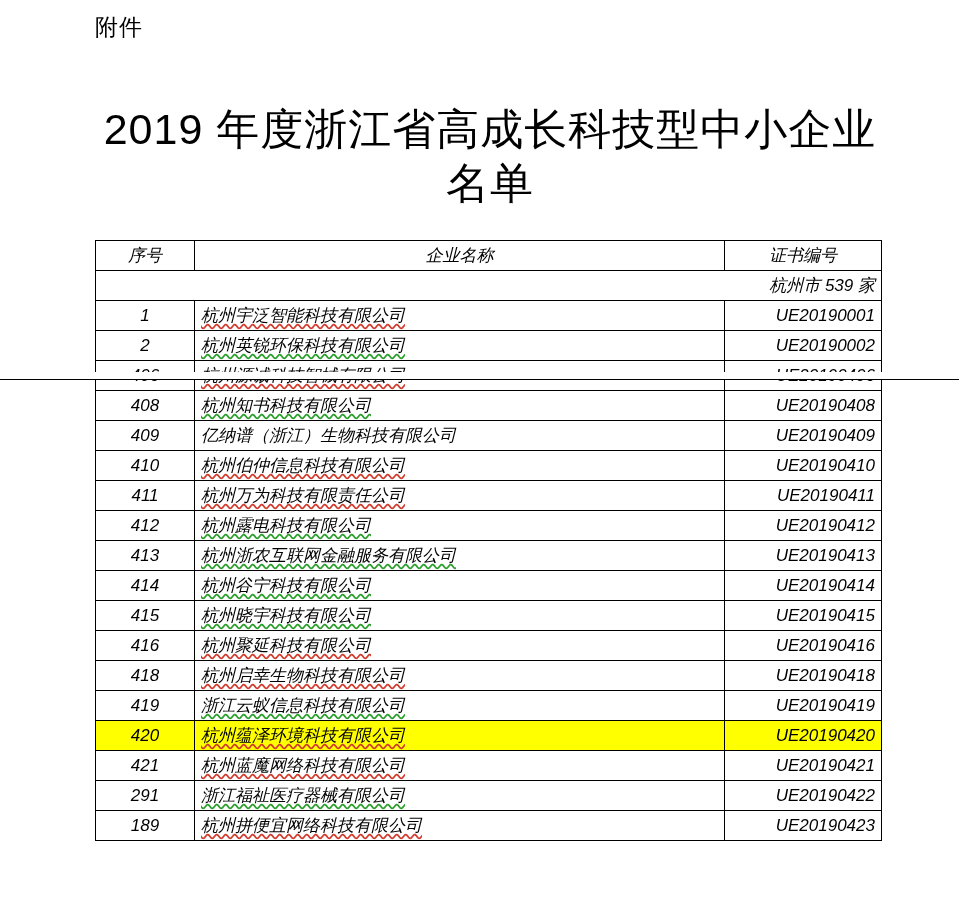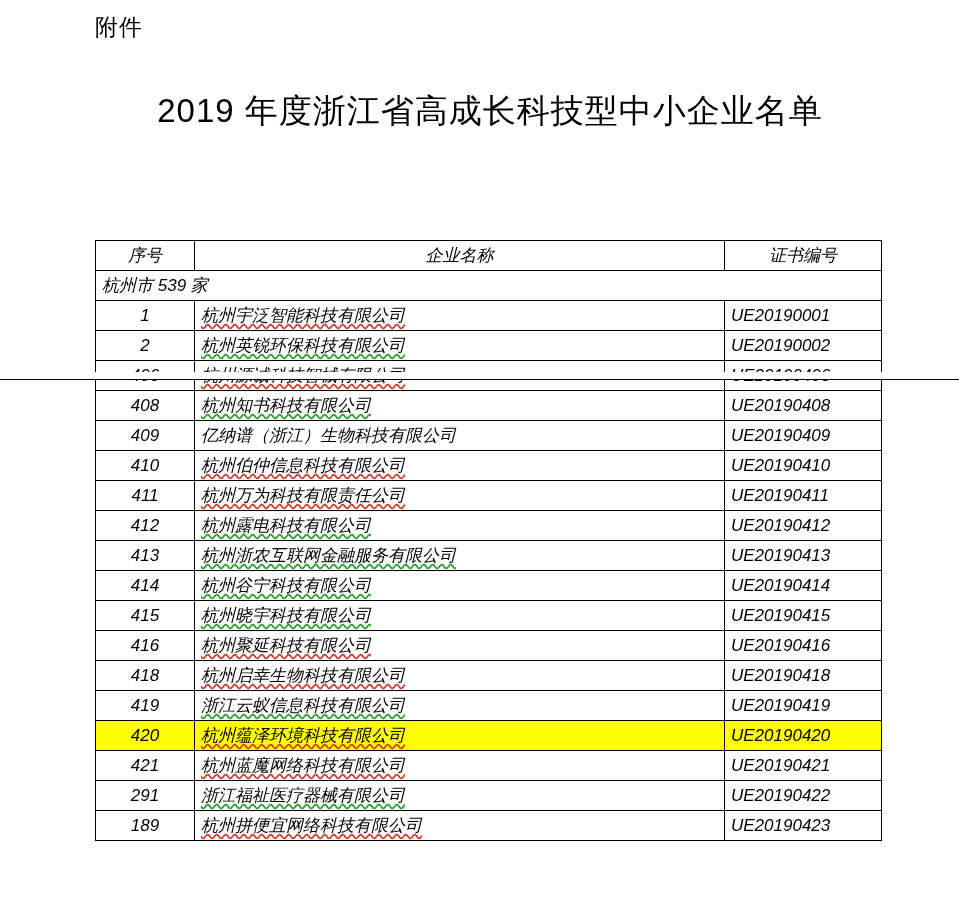--- a/index.html
+++ b/index.html
@@ -28,24 +28,24 @@
     position: absolute;
     left: 95px;
     top: 12px;
     font-size: 23px;
     font-family: "Liberation Sans", sans-serif;
     letter-spacing: 1px;
   }
   .doc-title {
     position: absolute;
     left: 95px;
-    top: 84px;
+    top: 102px;
     width: 790px;
     text-align: center;
-    font-size: 33px;
+    font-size: 43px;
     line-height: 54px;
     font-family: "Liberation Sans", sans-serif;
     letter-spacing: 1px;
   }
   .table-wrap {
     position: absolute;
     left: 95px;
     top: 240px;
     width: 786px;
     font-style: italic;
@@ -63,23 +63,23 @@
     padding: 0 6px;
     font-family: "Liberation Sans", sans-serif;
     background: #ffffff;
   }
   col.c-idx { width: 99px; }
   col.c-name { width: 530px; }
   col.c-cert { width: 157px; }
   .th-center { text-align: center; }
   .cell-idx { text-align: center; font-size: 16px; }
   .cell-name { text-align: left; padding-left: 8px; }
-  .cell-cert { text-align: left; font-size: 16px; }
+  .cell-cert { text-align: right; font-size: 16px; }
   .region-row td {
-    text-align: left;
+    text-align: right;
     padding-left: 4px;
     font-size: 17px;
   }
   .hl {
     background: #ffff00 !important;
   }
   .u-wavy {
     text-decoration: underline;
     text-decoration-style: wavy;
     text-decoration-color: #d23c2e;

